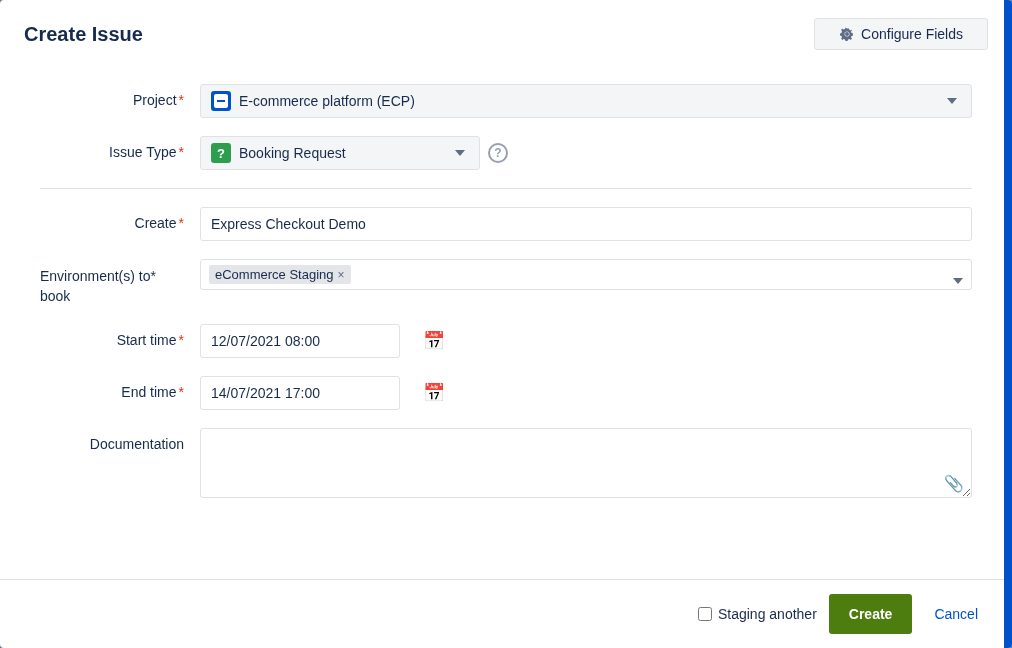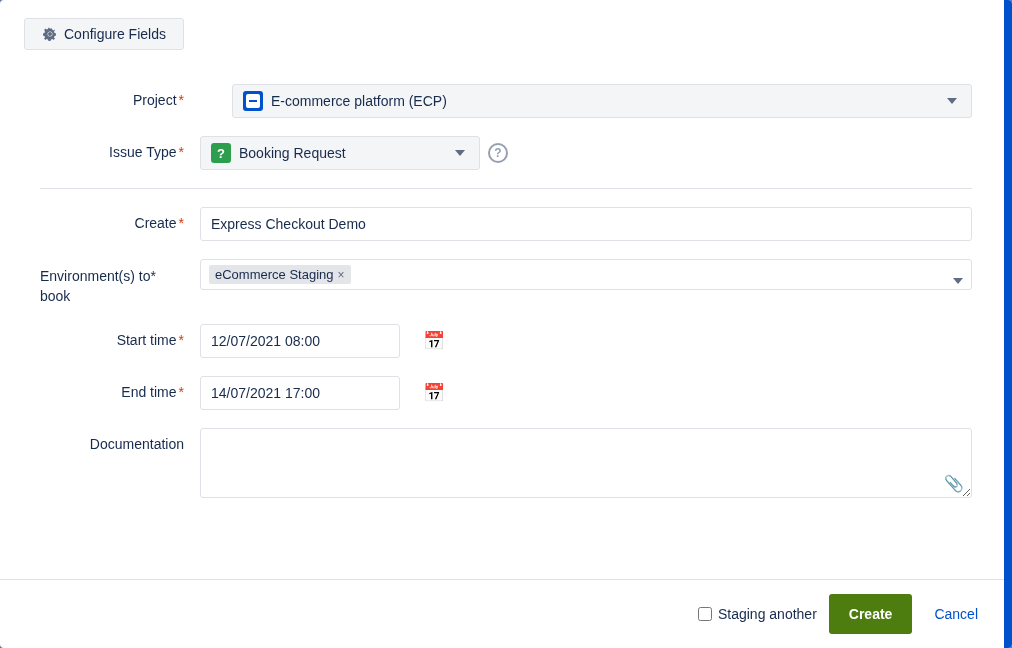--- a/index.html
+++ b/index.html
@@ -35,21 +35,21 @@
       font-weight: 600;
       color: #172b4d;
     }
     .configure-fields-btn {
       display: flex;
       align-items: flex-start;
       gap: 6px;
       background: #f4f5f7;
       border: 1px solid #dfe1e6;
       border-radius: 3px;
-      padding: 7px 17px;
+      padding: 7px 24px;
       cursor: pointer;
       font-size: 14px;
       color: #172b4d;
       font-weight: 500;
     }
     .dialog-body {
       padding: 20px 40px 20px 40px;
       flex: 1;
     }
     .form-row {
@@ -79,21 +79,20 @@
       display: flex;
       align-items: center;
       gap: 8px;
       background: #f4f5f7;
       border: 1px solid #dfe1e6;
       border-radius: 3px;
       padding: 6px 10px;
       min-width: 280px;
       cursor: pointer;
       position: relative;
-      margin-left: 32px;
     }
     .project-icon {
       width: 20px;
       height: 20px;
       background: #0052cc;
       border-radius: 3px;
       display: flex;
       align-items: center;
       justify-content: center;
       color: #fff;
@@ -333,20 +332,21 @@
     }
   </style>
 </head>
 <body>
 
 <div class="dialog">
 
   <div class="right-border"></div>
 
   <div class="dialog-header">
+    <h1 class="dialog-title">Create Issue</h1>
     <button class="configure-fields-btn">
       <svg width="16" height="16" viewBox="0 0 16 16" fill="none">
         <path d="M8 10a2 2 0 100-4 2 2 0 000 4z" fill="#5e6c84"></path>
         <path fill-rule="evenodd" clip-rule="evenodd" d="M6.5 1.5l-.5 1.5-1.5.5-1-1-1.5 1.5 1 1L2.5 7l-1.5.5v2l1.5.5.5 1.5-1 1 1.5 1.5 1-1 1.5.5.5 1.5h2l.5-1.5 1.5-.5 1 1 1.5-1.5-1-1 .5-1.5 1.5-.5v-2l-1.5-.5-.5-1.5 1-1L13 3.5l-1 1L10.5 4l-.5-1.5h-2zM8 10.5A2.5 2.5 0 118 5.5a2.5 2.5 0 010 5z" fill="#5e6c84"></path>
       </svg>
       <span>Configure Fields</span>
     </button>
   </div>
 
   <div class="dialog-body">

